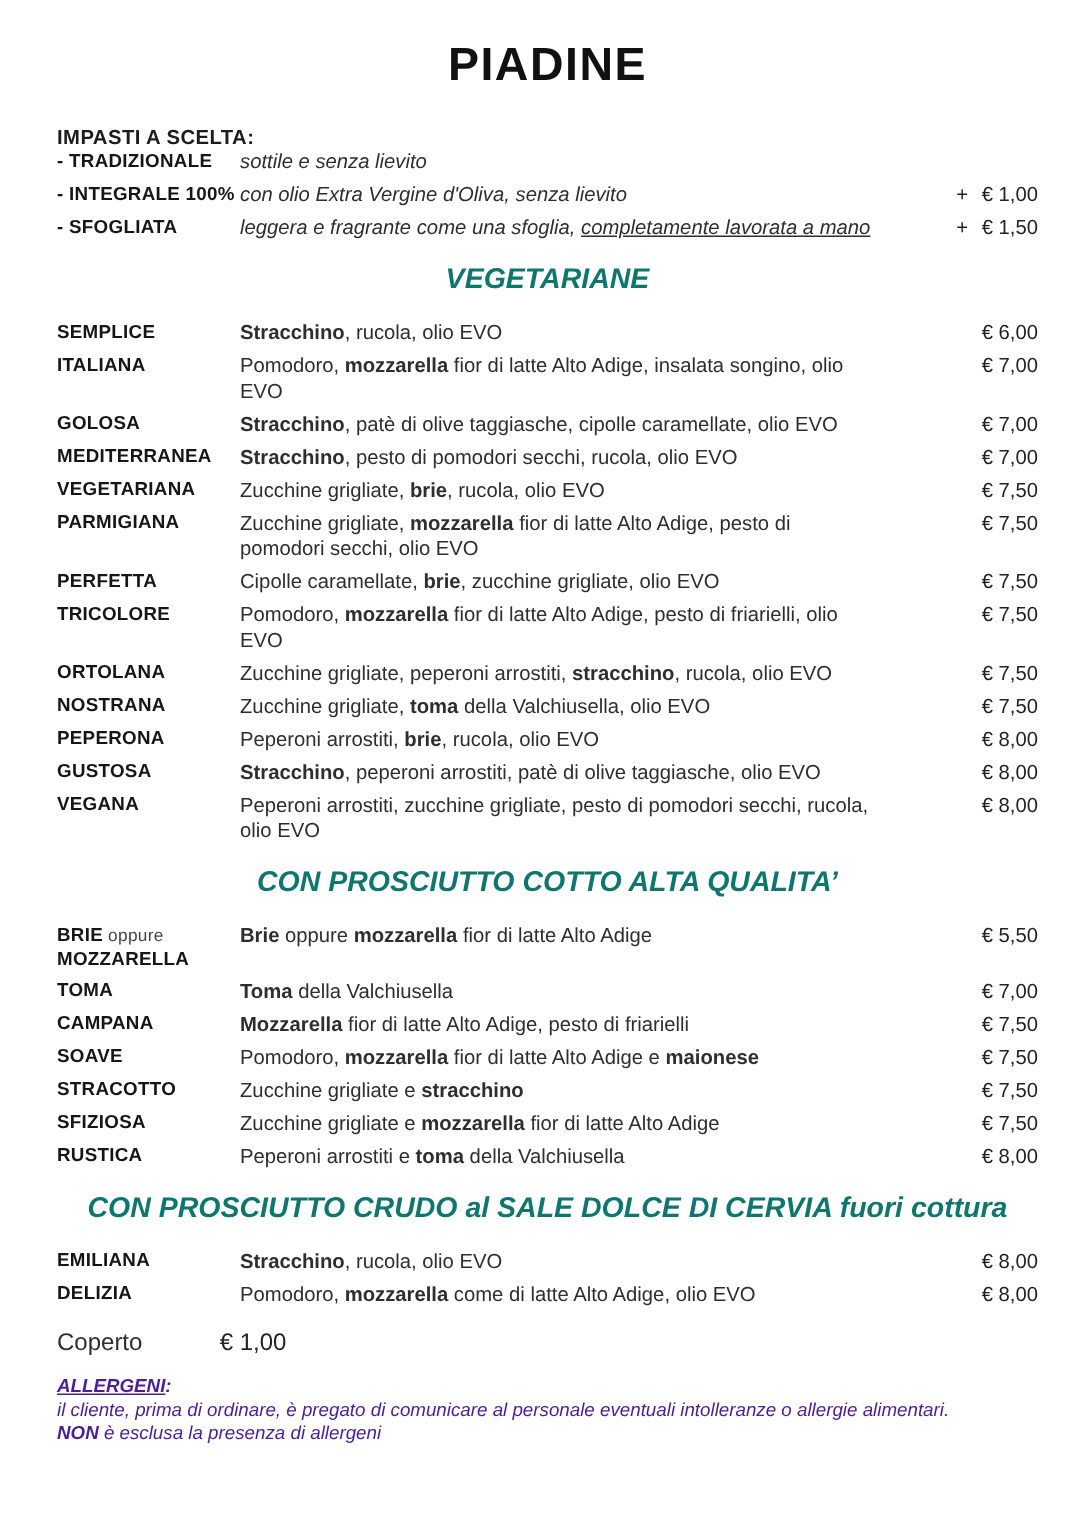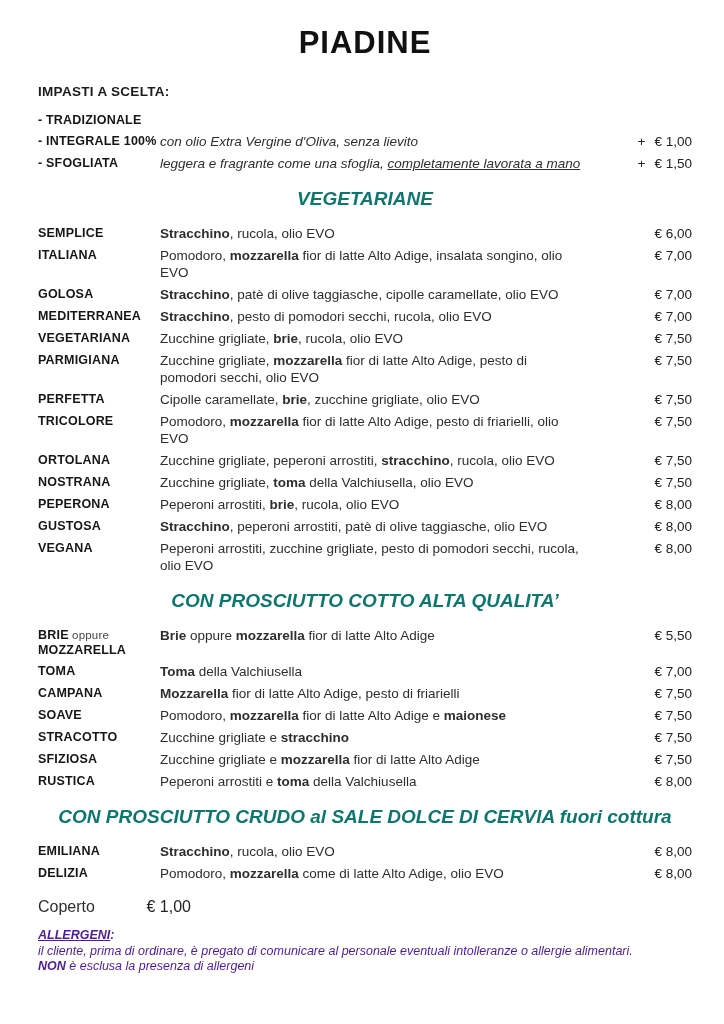--- a/index.html
+++ b/index.html
@@ -21,21 +21,20 @@
     font-weight: 700;
     letter-spacing: 1px;
     line-height: 34px;
     margin: 0 0 24px 0;
     color: #111;
   }
   .impasti-heading {
     font-weight: 700;
     font-size: 13.5px;
     letter-spacing: 0.3px;
-    margin-bottom: 13px;
   }
   .impasti { margin-bottom: 16px; }
   .impasti .desc { font-style: italic; }
   .impasti .label { font-size: 12px; }
   .row {
     display: flex;
     align-items: flex-start;
     margin-bottom: 5px;
   }
   .row .label {
@@ -107,20 +106,21 @@
 <body>
 
 <div class="page">
   <h1 class="title">PIADINE</h1>
 
   <div class="impasti">
     <div class="impasti-heading">IMPASTI A SCELTA:</div>
     <div id="impasti-rows">
         <div class="row">
           <div class="label"><span>- TRADIZIONALE</span></div>
+          <div class="desc"><span>sottile e senza lievito</span></div>
           <div class="price">
             <span></span>
           </div>
         </div>
         <div class="row">
           <div class="label"><span>- INTEGRALE 100%</span></div>
           <div class="desc"><span>con olio Extra Vergine d'Oliva, senza lievito</span></div>
           <div class="price">
             <span>+</span>
             <span>€ 1,00</span>

